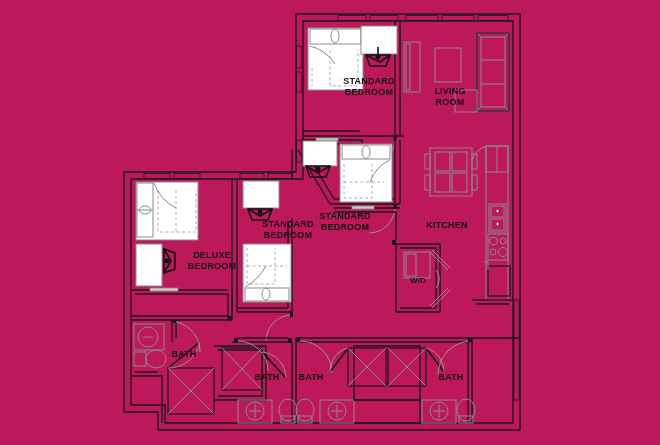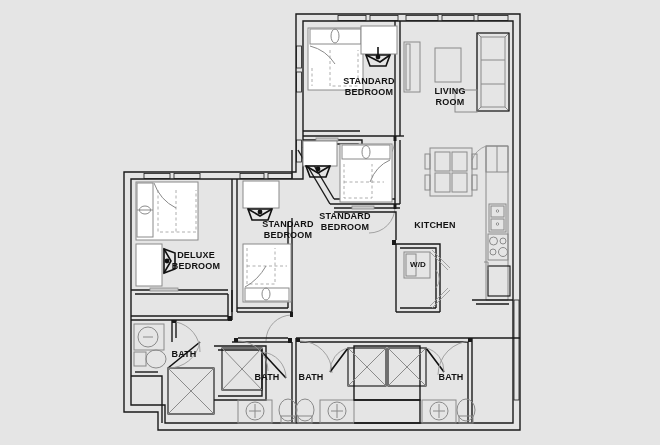--- a/index.html
+++ b/index.html
@@ -11,21 +11,21 @@
   body {
     width: 660px;
     height: 445px;
     overflow: hidden;
     font-family: "Liberation Sans", sans-serif;
   }
   #plan-root {
     position: relative;
     width: 660px;
     height: 445px;
-    background: #e5e5e5;
+    background: #be185d;
   }
   #plan-svg {
     position: absolute;
     left: 0;
     top: 0;
     width: 660px;
     height: 445px;
   }
   .room-label {
     position: absolute;
@@ -36,20 +36,21 @@
     color: #111111;
     text-align: center;
     line-height: 11px;
     white-space: pre-line;
     transform: translate(-50%, -50%);
     pointer-events: none;
   }
   .room-label.small {
     font-size: 8px;
     line-height: 10px;
+    margin-top: 16px;
   }
 </style>
 </head>
 <body>
 
 <div id="plan-root">
 
   <svg id="plan-svg" viewBox="0 0 660 445">
     <defs>
       <style>
@@ -440,24 +441,24 @@
 
   <div class="room-label" style="left:450px; top:97px;">LIVING
 ROOM</div>
 
   <div class="room-label" style="left:345px; top:222px;">STANDARD
 BEDROOM</div>
 
   <div class="room-label" style="left:288px; top:230px;">STANDARD
 BEDROOM</div>
 
-  <div class="room-label" style="left:196px; top:261px;">DELUXE
+  <div class="room-label" style="left:212px; top:261px;">DELUXE
 BEDROOM</div>
 
-  <div class="room-label" style="left:435px; top:225px;">KITCHEN</div>
+  <div class="room-label" style="left:447px; top:225px;">KITCHEN</div>
 
   <div class="room-label small" style="left:418px; top:265px;">W/D</div>
 
   <div class="room-label" style="left:184px; top:354px;">BATH</div>
 
   <div class="room-label" style="left:267px; top:377px;">BATH</div>
 
   <div class="room-label" style="left:311px; top:377px;">BATH</div>
 
   <div class="room-label" style="left:451px; top:377px;">BATH</div>

